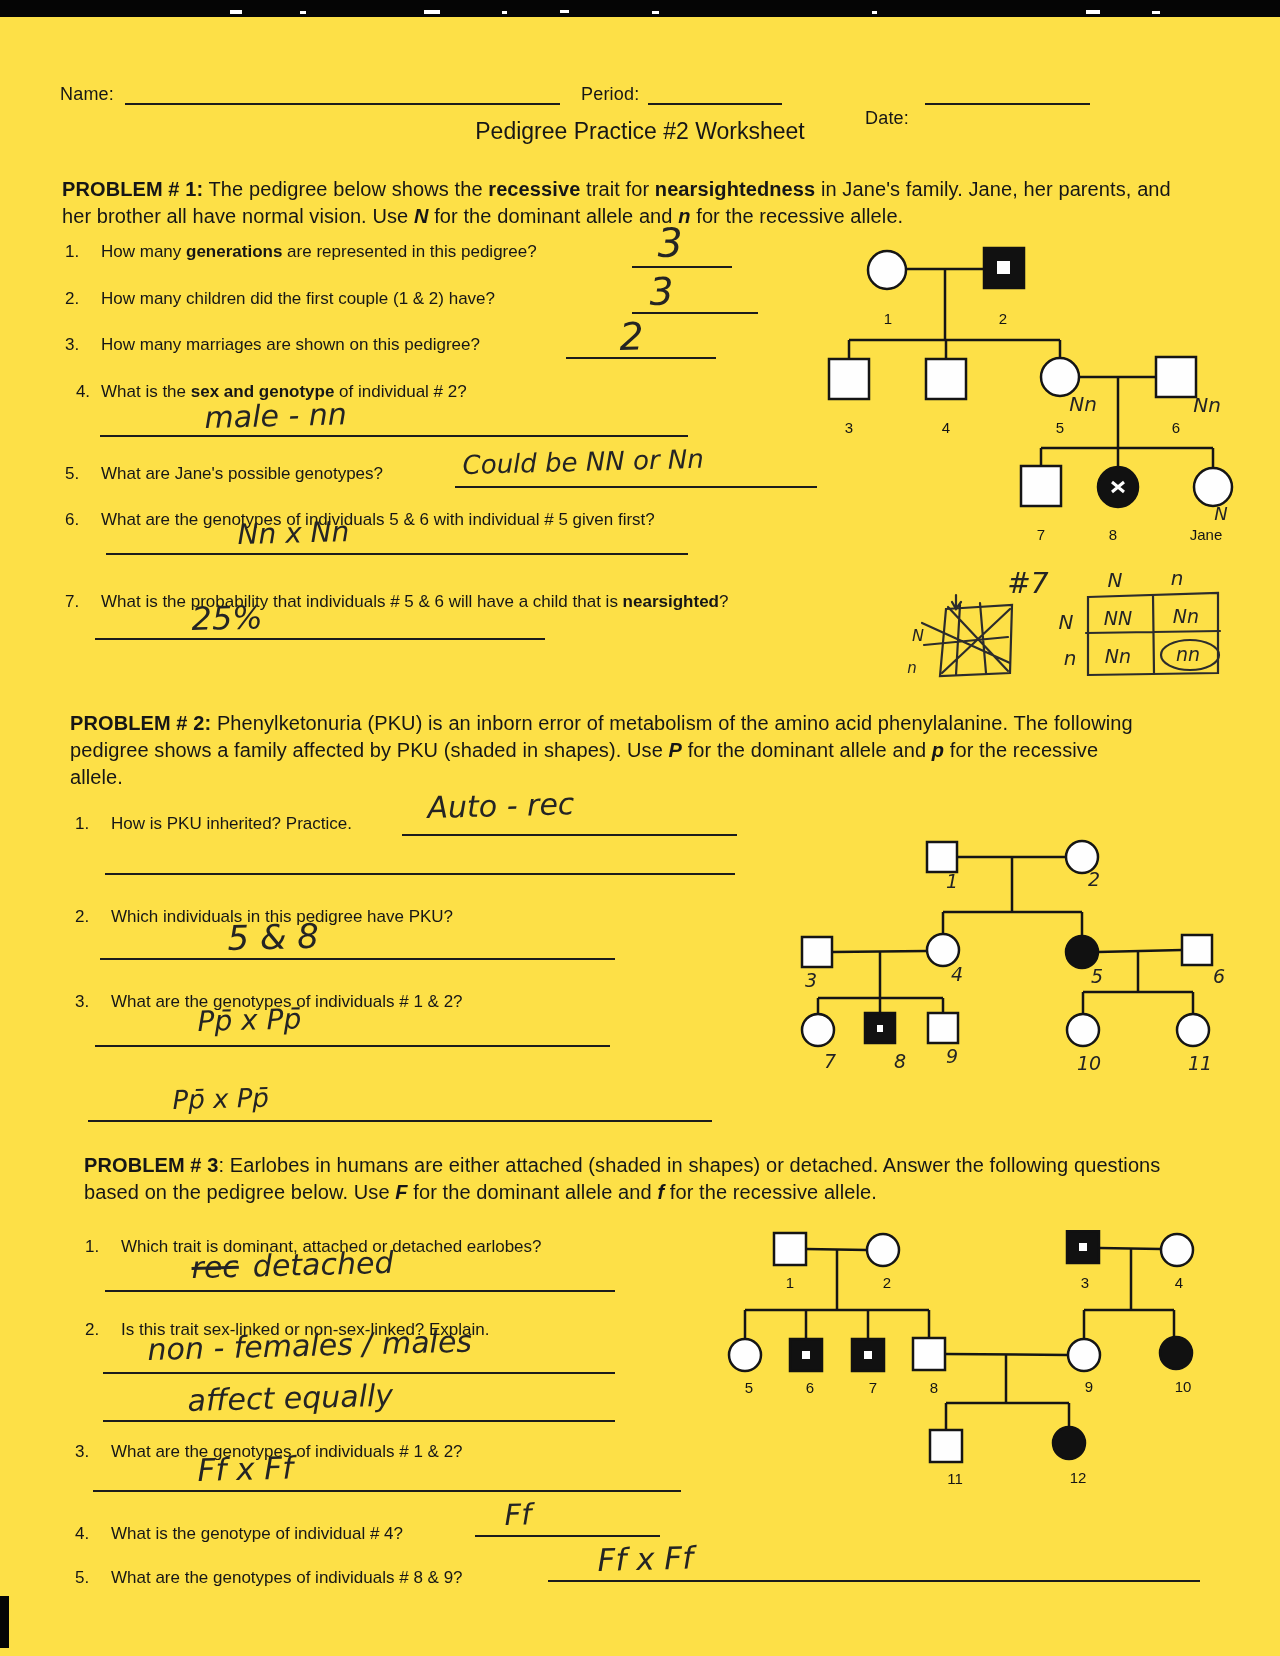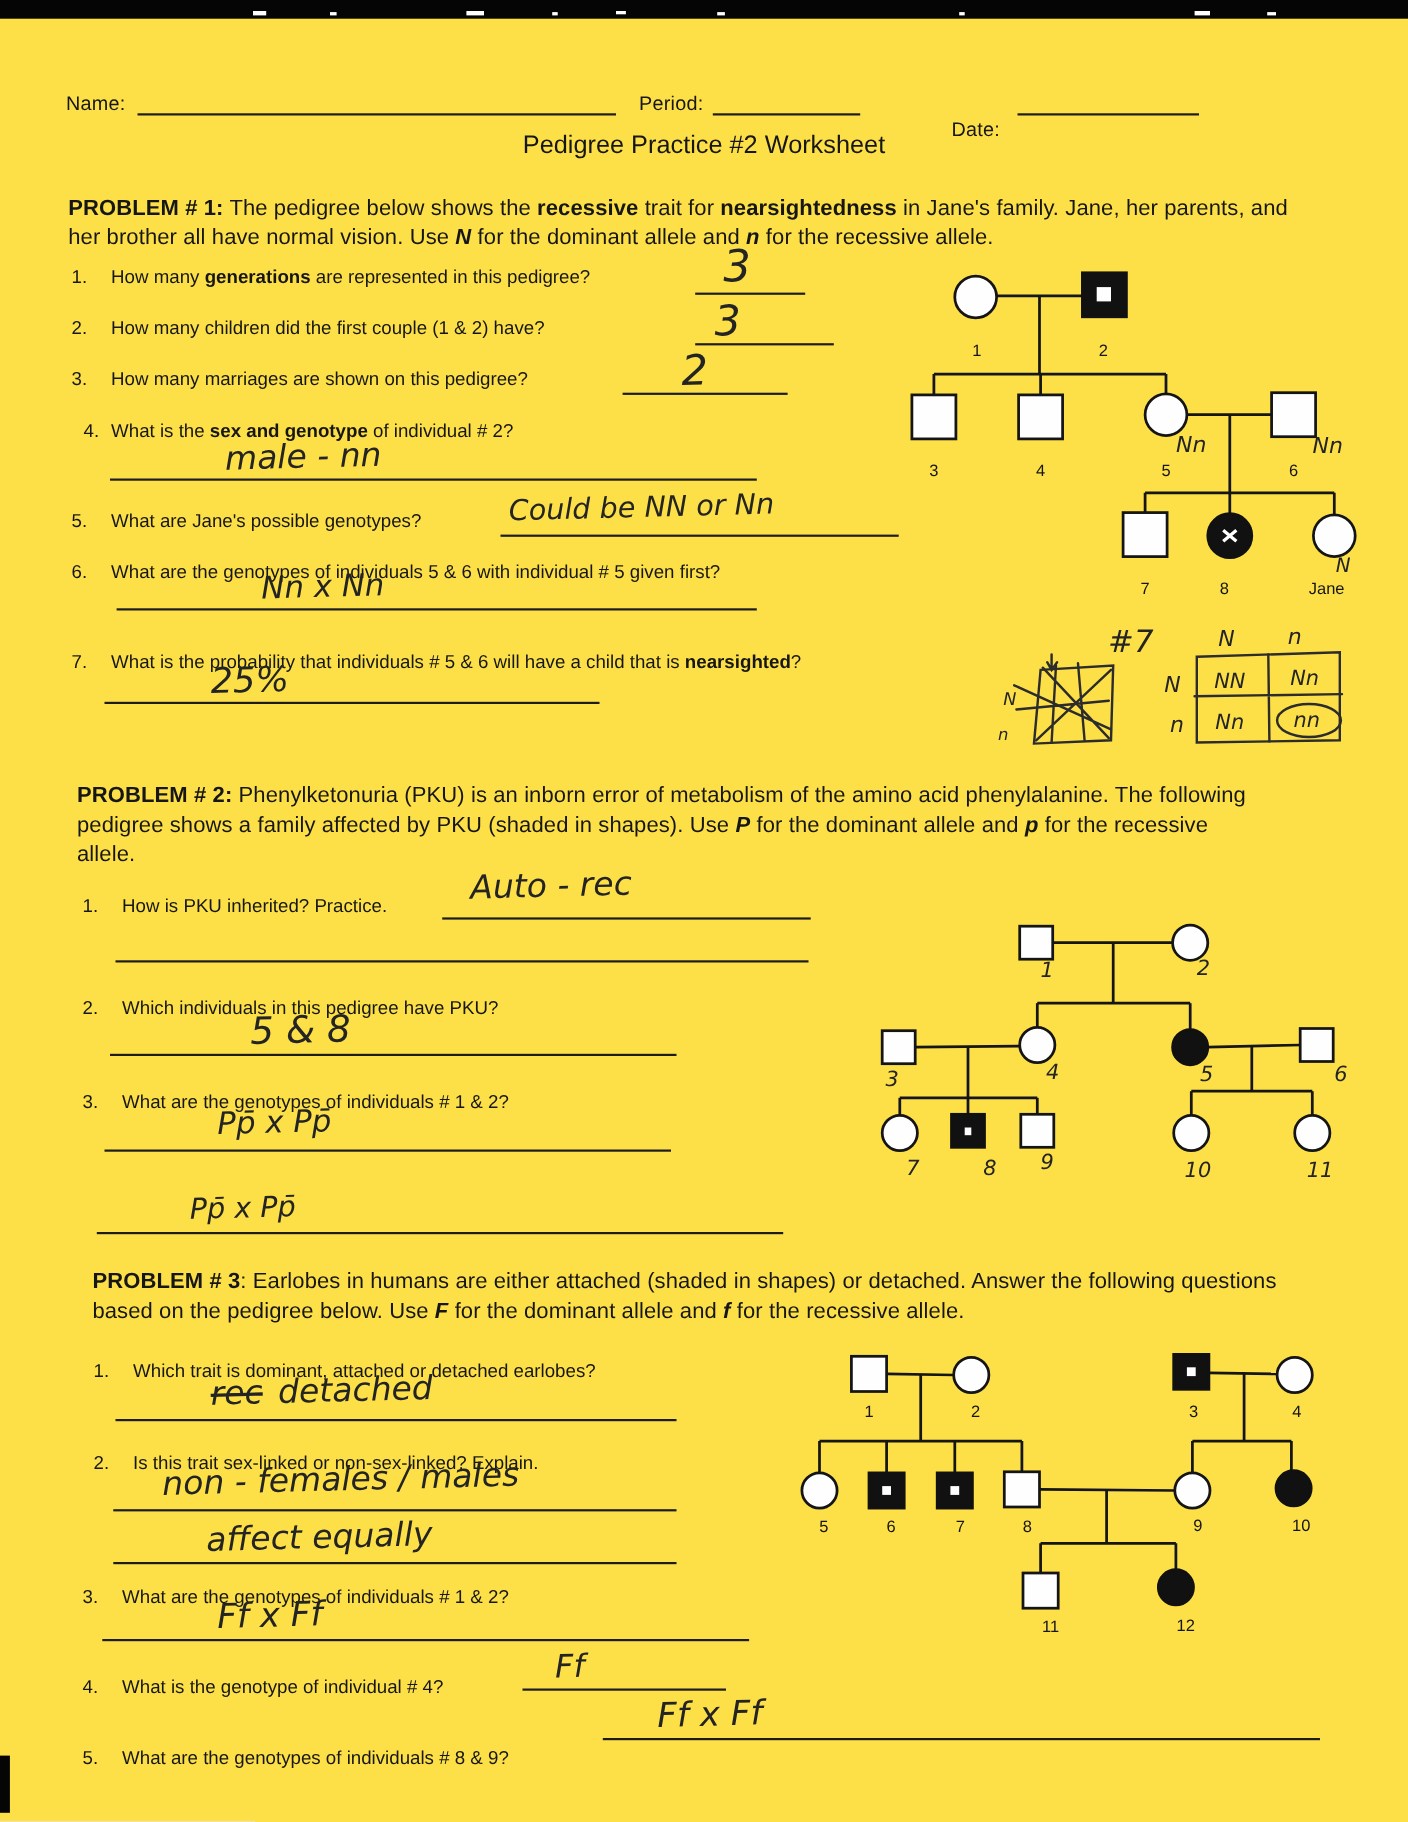--- a/index.html
+++ b/index.html
@@ -222,21 +222,21 @@
   <span class="abs hand" style="left:188px;top:1383px;font-size:30px;">affect equally</span>
 
   <div class="abs q" style="left:75px;top:1440px;"><span class="qnum">3.</span><span><span>What are the genotypes of individuals # 1 &amp; 2?</span></span></div>
   <div class="line" style="left:93px;top:1490px;width:588px;"></div>
   <span class="abs hand" style="left:198px;top:1452px;font-size:31px;">Ff x Ff</span>
 
   <div class="abs q" style="left:75px;top:1522px;"><span class="qnum">4.</span><span><span>What is the genotype of individual # 4?</span></span></div>
   <div class="line" style="left:475px;top:1535px;width:185px;"></div>
   <span class="abs hand" style="left:505px;top:1498px;font-size:29px;">Ff</span>
 
-  <div class="abs q" style="left:75px;top:1566px;margin-top:21px;"><span class="qnum">5.</span><span><span>What are the genotypes of individuals # 8 &amp; 9?</span></span></div>
+  <div class="abs q" style="left:75px;top:1566px;"><span class="qnum">5.</span><span><span>What are the genotypes of individuals # 8 &amp; 9?</span></span></div>
   <div class="line" style="left:548px;top:1580px;width:652px;"></div>
   <span class="abs hand" style="left:598px;top:1542px;font-size:31px;">Ff x Ff</span>
 
   <svg class="abs" style="left:720px;top:1230px;" width="520" height="285" viewBox="0 0 520 285">
     <line class="k" x1="86" y1="19" x2="147" y2="20"></line>
     <line class="k" x1="117" y1="19" x2="117" y2="80"></line>
     <line class="k" x1="25" y1="80" x2="209" y2="80"></line>
     <line class="k" x1="25" y1="80" x2="25" y2="109"></line>
     <line class="k" x1="86" y1="80" x2="86" y2="109"></line>
     <line class="k" x1="148" y1="80" x2="148" y2="109"></line>

